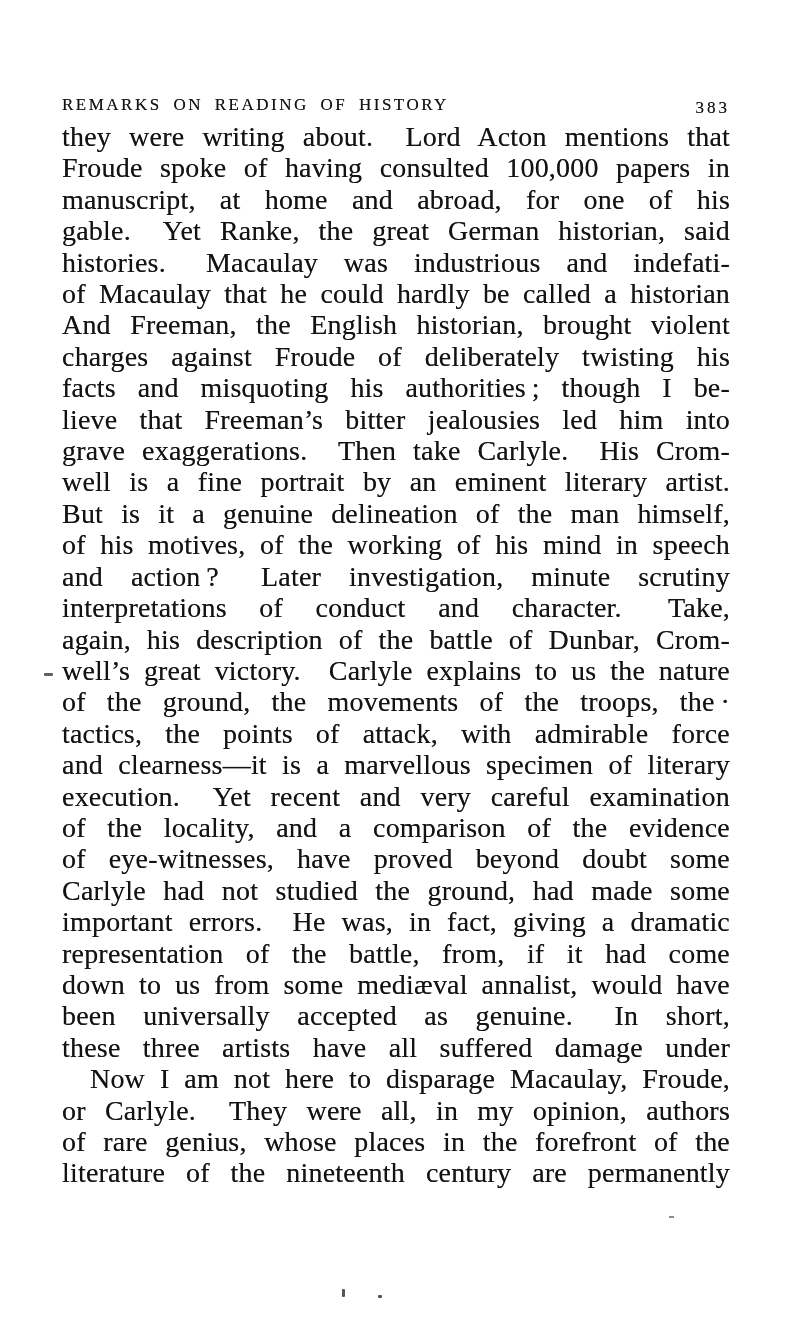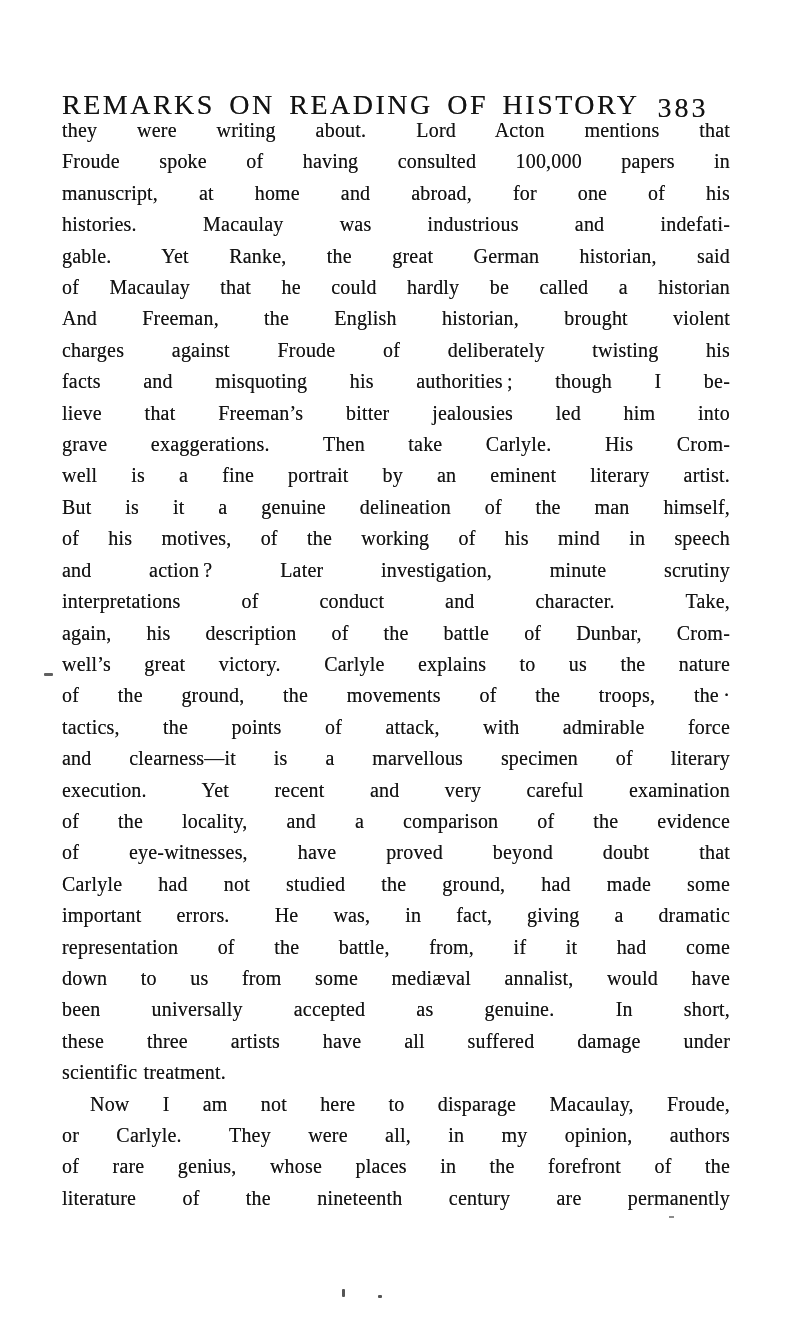--- a/index.html
+++ b/index.html
@@ -14,42 +14,42 @@
     overflow: hidden;
   }
   .page * { text-shadow: 0 0 0.55px rgba(10,10,10,0.6); }
 
   .page-header {
     position: absolute;
     left: 62px;
     top: 60px;
     width: 668px;
     display: flex;
-    justify-content: flex-start;
+    justify-content: space-between;
     align-items: baseline;
     gap: 18px;
-    font-size: 28px;
+    font-size: 17px;
     line-height: 28px;
     letter-spacing: 2.5px;
     word-spacing: 5px;
     white-space: nowrap;
   }
   .page-number {
     position: relative;
     top: 3px;              
     letter-spacing: 3px;
     margin-top: 31px;
   }
 
   .page-body {
     position: absolute;
     left: 62px;
-    top: 115px;
+    top: 121px;
     width: 668px;
-    font-size: 20px;
+    font-size: 28px;
     line-height: 31.4px;
     word-spacing: 1px;
     letter-spacing: 0.2px;
   }
   .line { text-align: justify; text-align-last: justify; }
   .line.para-end { text-align-last: left; }
   .line.indent { text-indent: 28px; }
 
   
   .speck { position: absolute; background: #2b2b2b; }
@@ -65,48 +65,47 @@
 
   <div class="page-header">
     <span>REMARKS ON READING OF HISTORY</span>
     <span class="page-number">383</span>
   </div>
 
   <div class="page-body">
       <div class="line">they were writing about.  Lord Acton mentions that</div>
       <div class="line">Froude spoke of having consulted 100,000 papers in</div>
       <div class="line">manuscript, at home and abroad, for one of his</div>
+      <div class="line">gable.  Yet Ranke, the great German historian, said</div>
       <div class="line">histories.  Macaulay was industrious and indefati-</div>
-      <div class="line">gable.  Yet Ranke, the great German historian, said</div>
       <div class="line">of Macaulay that he could hardly be called a historian</div>
       <div class="line">And Freeman, the English historian, brought violent</div>
       <div class="line">charges against Froude of deliberately twisting his</div>
       <div class="line">facts and misquoting his authorities ; though I be-</div>
       <div class="line">lieve that Freeman’s bitter jealousies led him into</div>
       <div class="line">grave exaggerations.  Then take Carlyle.  His Crom-</div>
       <div class="line">well is a fine portrait by an eminent literary artist.</div>
       <div class="line">But is it a genuine delineation of the man himself,</div>
       <div class="line">of his motives, of the working of his mind in speech</div>
       <div class="line">and action ?  Later investigation, minute scrutiny</div>
       <div class="line">interpretations of conduct and character.  Take,</div>
       <div class="line">again, his description of the battle of Dunbar, Crom-</div>
       <div class="line">well’s great victory.  Carlyle explains to us the nature</div>
       <div class="line">of the ground, the movements of the troops, the ·</div>
       <div class="line">tactics, the points of attack, with admirable force</div>
       <div class="line">and clearness—it is a marvellous specimen of literary</div>
       <div class="line">execution.  Yet recent and very careful examination</div>
       <div class="line">of the locality, and a comparison of the evidence</div>
-      <div class="line">of eye-witnesses, have proved beyond doubt that</div>
+      <div class="line">of eye-witnesses, have proved beyond doubt some</div>
       <div class="line">Carlyle had not studied the ground, had made some</div>
       <div class="line">important errors.  He was, in fact, giving a dramatic</div>
       <div class="line">representation of the battle, from, if it had come</div>
       <div class="line">down to us from some mediæval annalist, would have</div>
       <div class="line">been universally accepted as genuine.  In short,</div>
       <div class="line">these three artists have all suffered damage under</div>
-      <div class="line para-end">scientific treatment.</div>
       <div class="line indent">Now I am not here to disparage Macaulay, Froude,</div>
       <div class="line">or Carlyle.  They were all, in my opinion, authors</div>
       <div class="line">of rare genius, whose places in the forefront of the</div>
       <div class="line">literature of the nineteenth century are permanently</div>
     </div>
 
   <div class="speck speck-margin"></div>
   <div class="speck speck-a"></div>
   <div class="speck speck-b"></div>
   <div class="speck speck-c"></div>

